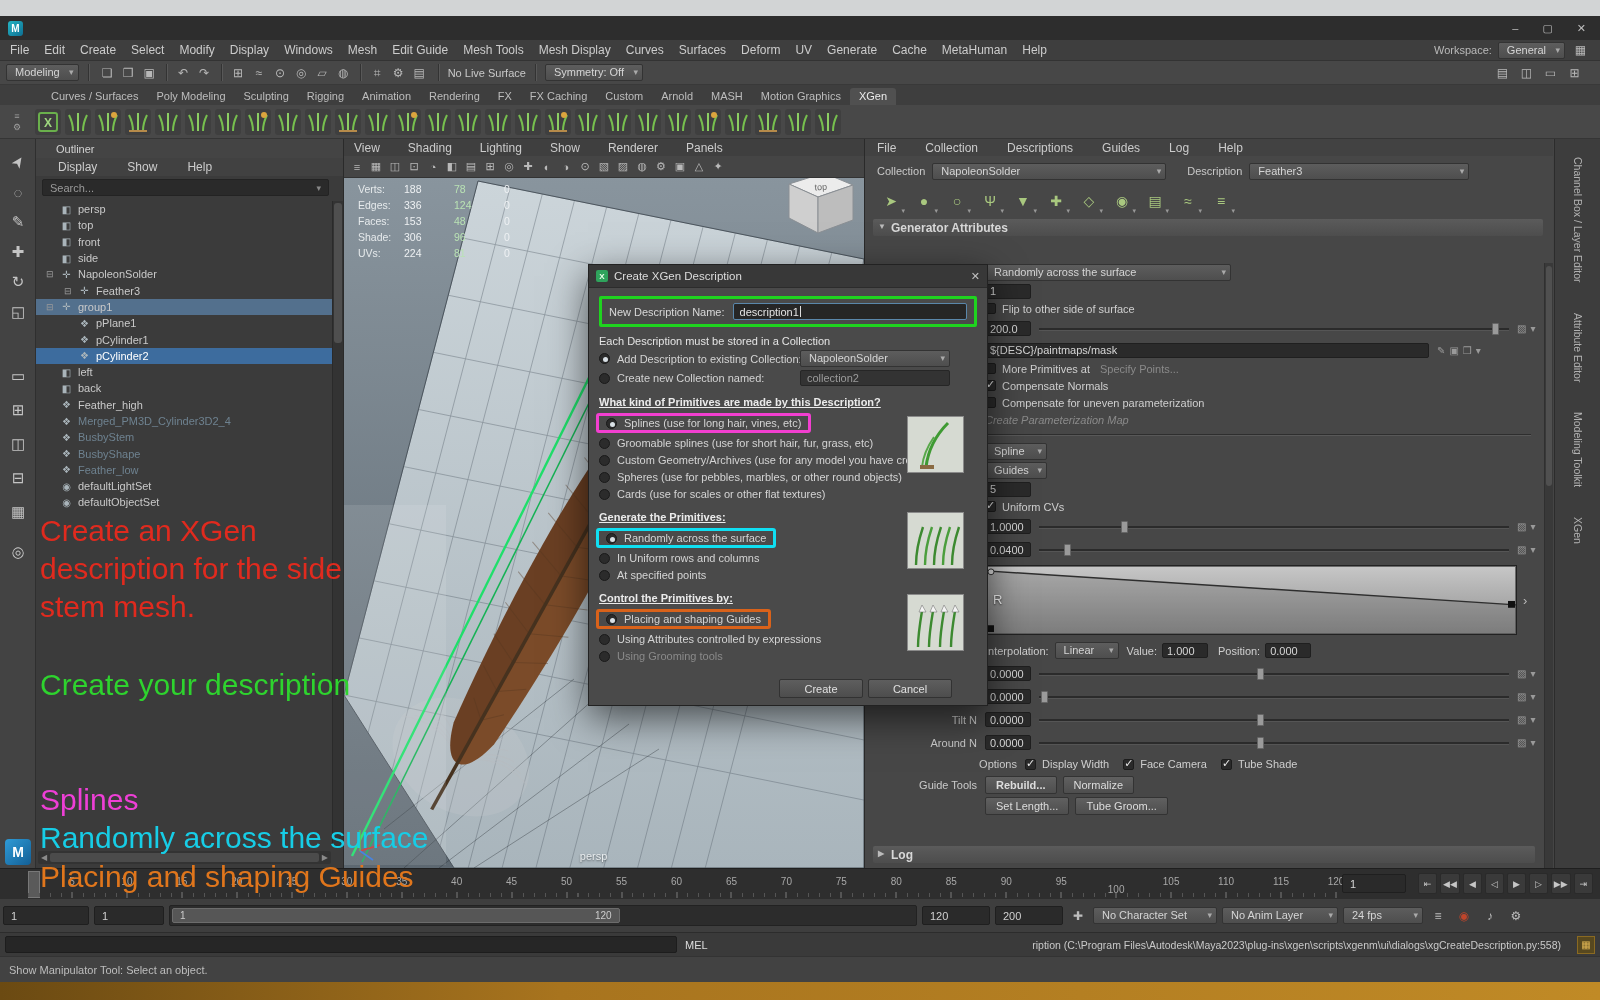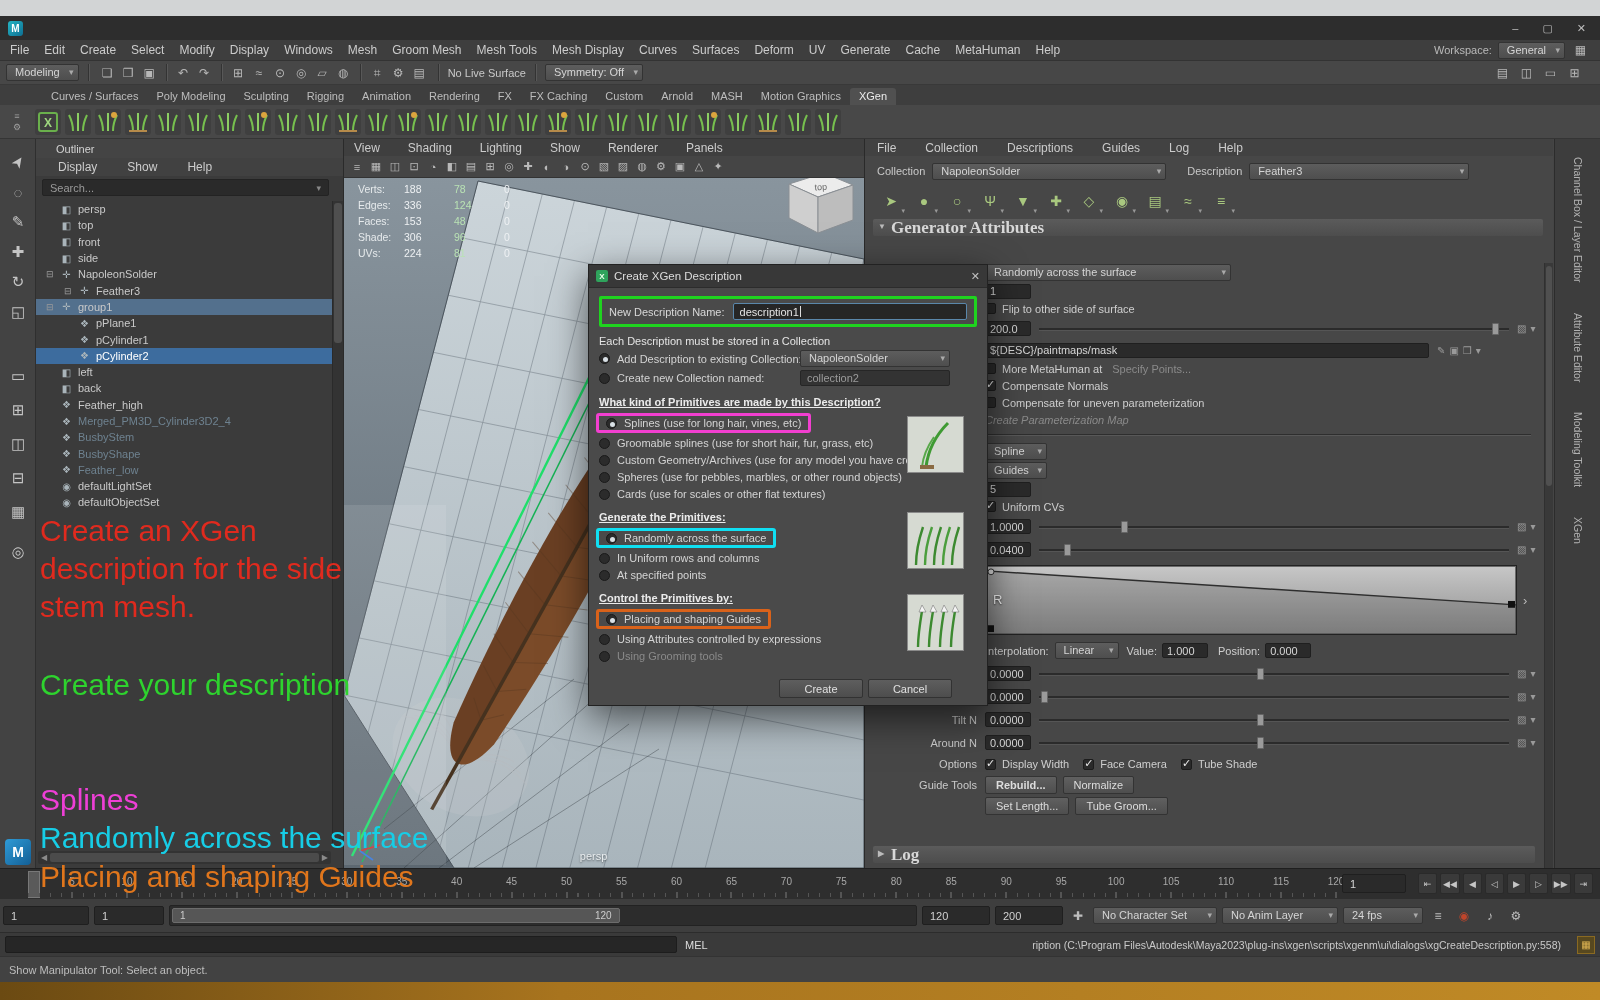--- a/index.html
+++ b/index.html
@@ -96,21 +96,21 @@
   .xg-coll{height:22px;margin-top:4px;display:flex;align-items:center;gap:7px;padding-left:12px;font-size:11px;color:#c9c9c9;}
   #xg-icons{height:30px;margin-top:4px;display:flex;align-items:center;gap:9px;padding-left:14px;}
   .xg-ico{width:24px;height:22px;position:relative;display:flex;align-items:center;justify-content:center;
           font-size:14px;color:#a9c87f;}
   .xg-ico .c{position:absolute;right:-2px;bottom:-3px;font-size:7px;color:#999;}
   #xg-tabs{height:19px;margin-top:9px;display:flex;padding-left:8px;gap:2px;border-bottom:1px solid #3a3a3a;align-items:flex-end;}
   .xg-tab{padding:2px 10px 3px;font-size:11px;color:#c3c3c3;background:#404040;border:1px solid #363636;
           border-bottom:none;border-radius:3px 3px 0 0;white-space:nowrap;}
   .xg-tab.active{background:#575757;color:#eeeeee;}
   .frame-header{margin:3px 10px 0 8px;height:17px;background:linear-gradient(#5b5b5b,#4d4d4d);border-radius:2px;
-          display:flex;align-items:center;padding-left:18px;font-weight:bold;font-size:17px;color:#d8d8d8;position:relative;font-family:Liberation Serif, serif;}
+          display:flex;align-items:center;padding-left:18px;font-weight:bold;font-size:12px;color:#d8d8d8;position:relative;}
   .frame-header::before{content:"▼";position:absolute;left:5px;top:3px;font-size:8px;color:#bbb;}
   #log-header{position:absolute;left:8px;right:18px;bottom:5px;margin:0;}
   #log-header::before{content:"▶";}
   #xg-rows{position:absolute;left:0;top:124px;right:14px;bottom:26px;overflow:hidden;}
   .arow{display:flex;align-items:center;}
   .alabel{width:112px;text-align:right;margin-right:8px;font-size:11px;color:#c9c9c9;flex:none;white-space:nowrap;}
   .afield{min-width:46px;height:15px;background:#2a2a2a;border:1px solid #1f1f1f;border-radius:2px;color:#d6d6d6;
           font-size:11px;padding:0 4px;flex:none;display:flex;align-items:center;white-space:nowrap;overflow:hidden;}
   .aslider{flex:none;width:470px;height:14px;position:relative;margin-left:8px;}
   .aslider .groove{position:absolute;left:0;right:0;top:6px;height:3px;background:#2b2b2b;border-bottom:1px solid #555;}
@@ -226,21 +226,21 @@
   <div id="menu-bar">
     <div id="mb-items">
         <div class="menu-item">File</div>
         <div class="menu-item">Edit</div>
         <div class="menu-item">Create</div>
         <div class="menu-item">Select</div>
         <div class="menu-item">Modify</div>
         <div class="menu-item">Display</div>
         <div class="menu-item">Windows</div>
         <div class="menu-item">Mesh</div>
-        <div class="menu-item">Groom Mesh</div>
+        <div class="menu-item">Edit Guide</div>
         <div class="menu-item">Mesh Tools</div>
         <div class="menu-item">Mesh Display</div>
         <div class="menu-item">Curves</div>
         <div class="menu-item">Surfaces</div>
         <div class="menu-item">Deform</div>
         <div class="menu-item">UV</div>
         <div class="menu-item">Generate</div>
         <div class="menu-item">Cache</div>
         <div class="menu-item">MetaHuman</div>
         <div class="menu-item">Help</div>
@@ -940,21 +940,21 @@
           <div class="row-icons">
             <span>✎</span>
             <span>▣</span>
             <span>❒</span>
             <span>▾</span>
           </div>
         </div>
         <div class="arow arow-check-link" style="height: 17px;">
           <div class="alabel"></div>
           <span class="acheck"></span>
-          <span class="acheck-label">More MetaHuman at</span>
+          <span class="acheck-label">More Primitives at</span>
           <span class="alink">Specify Points...</span>
         </div>
         <div class="arow arow-check" style="height: 17px;">
           <div class="alabel"></div>
           <span class="acheck on"></span>
           <span class="acheck-label">Compensate Normals</span>
         </div>
         <div class="arow arow-check" style="height: 17px;">
           <div class="alabel"></div>
           <span class="acheck"></span>
@@ -1069,21 +1069,21 @@
           <div class="afield">0.0000</div>
           <div class="aslider">
             <div class="groove"></div>
             <div class="handle" style="left: calc(47% - 3px);"></div>
           </div>
           <div class="row-icons">
             <span>▨</span>
             <span>▾</span>
           </div>
         </div>
-        <div class="arow arow-checks" style="height: 20px;">
+        <div class="arow arow-checks" style="height: 20px; padding-left: 40px;">
           <div class="alabel">Options</div>
           <span class="acheck on"></span>
           <span class="acheck-label" style="margin-right: 14px;">Display Width</span>
           <span class="acheck on"></span>
           <span class="acheck-label" style="margin-right: 14px;">Face Camera</span>
           <span class="acheck on"></span>
           <span class="acheck-label" style="margin-right: 14px;">Tube Shade</span>
         </div>
         <div class="arow arow-buttons" style="height: 21px;">
           <div class="alabel">Guide Tools</div>
@@ -1143,21 +1143,21 @@
         <div class="tl-num" style="left: 62.1849%;">75</div>
         <div class="tl-tick" style="left: 62.1849%;"></div>
         <div class="tl-num" style="left: 66.3866%;">80</div>
         <div class="tl-tick" style="left: 66.3866%;"></div>
         <div class="tl-num" style="left: 70.5882%;">85</div>
         <div class="tl-tick" style="left: 70.5882%;"></div>
         <div class="tl-num" style="left: 74.7899%;">90</div>
         <div class="tl-tick" style="left: 74.7899%;"></div>
         <div class="tl-num" style="left: 78.9916%;">95</div>
         <div class="tl-tick" style="left: 78.9916%;"></div>
-        <div class="tl-num" style="left: 83.1933%;">100</div>
+        <div class="tl-num" style="left: 83.1933%; margin-top: 8px;">100</div>
         <div class="tl-tick" style="left: 83.1933%;"></div>
         <div class="tl-num" style="left: 87.395%;">105</div>
         <div class="tl-tick" style="left: 87.395%;"></div>
         <div class="tl-num" style="left: 91.5966%;">110</div>
         <div class="tl-tick" style="left: 91.5966%;"></div>
         <div class="tl-num" style="left: 95.7983%;">115</div>
         <div class="tl-tick" style="left: 95.7983%;"></div>
         <div class="tl-num" style="left: 100%;">120</div>
         <div class="tl-tick" style="left: 100%;"></div>
       </div>

